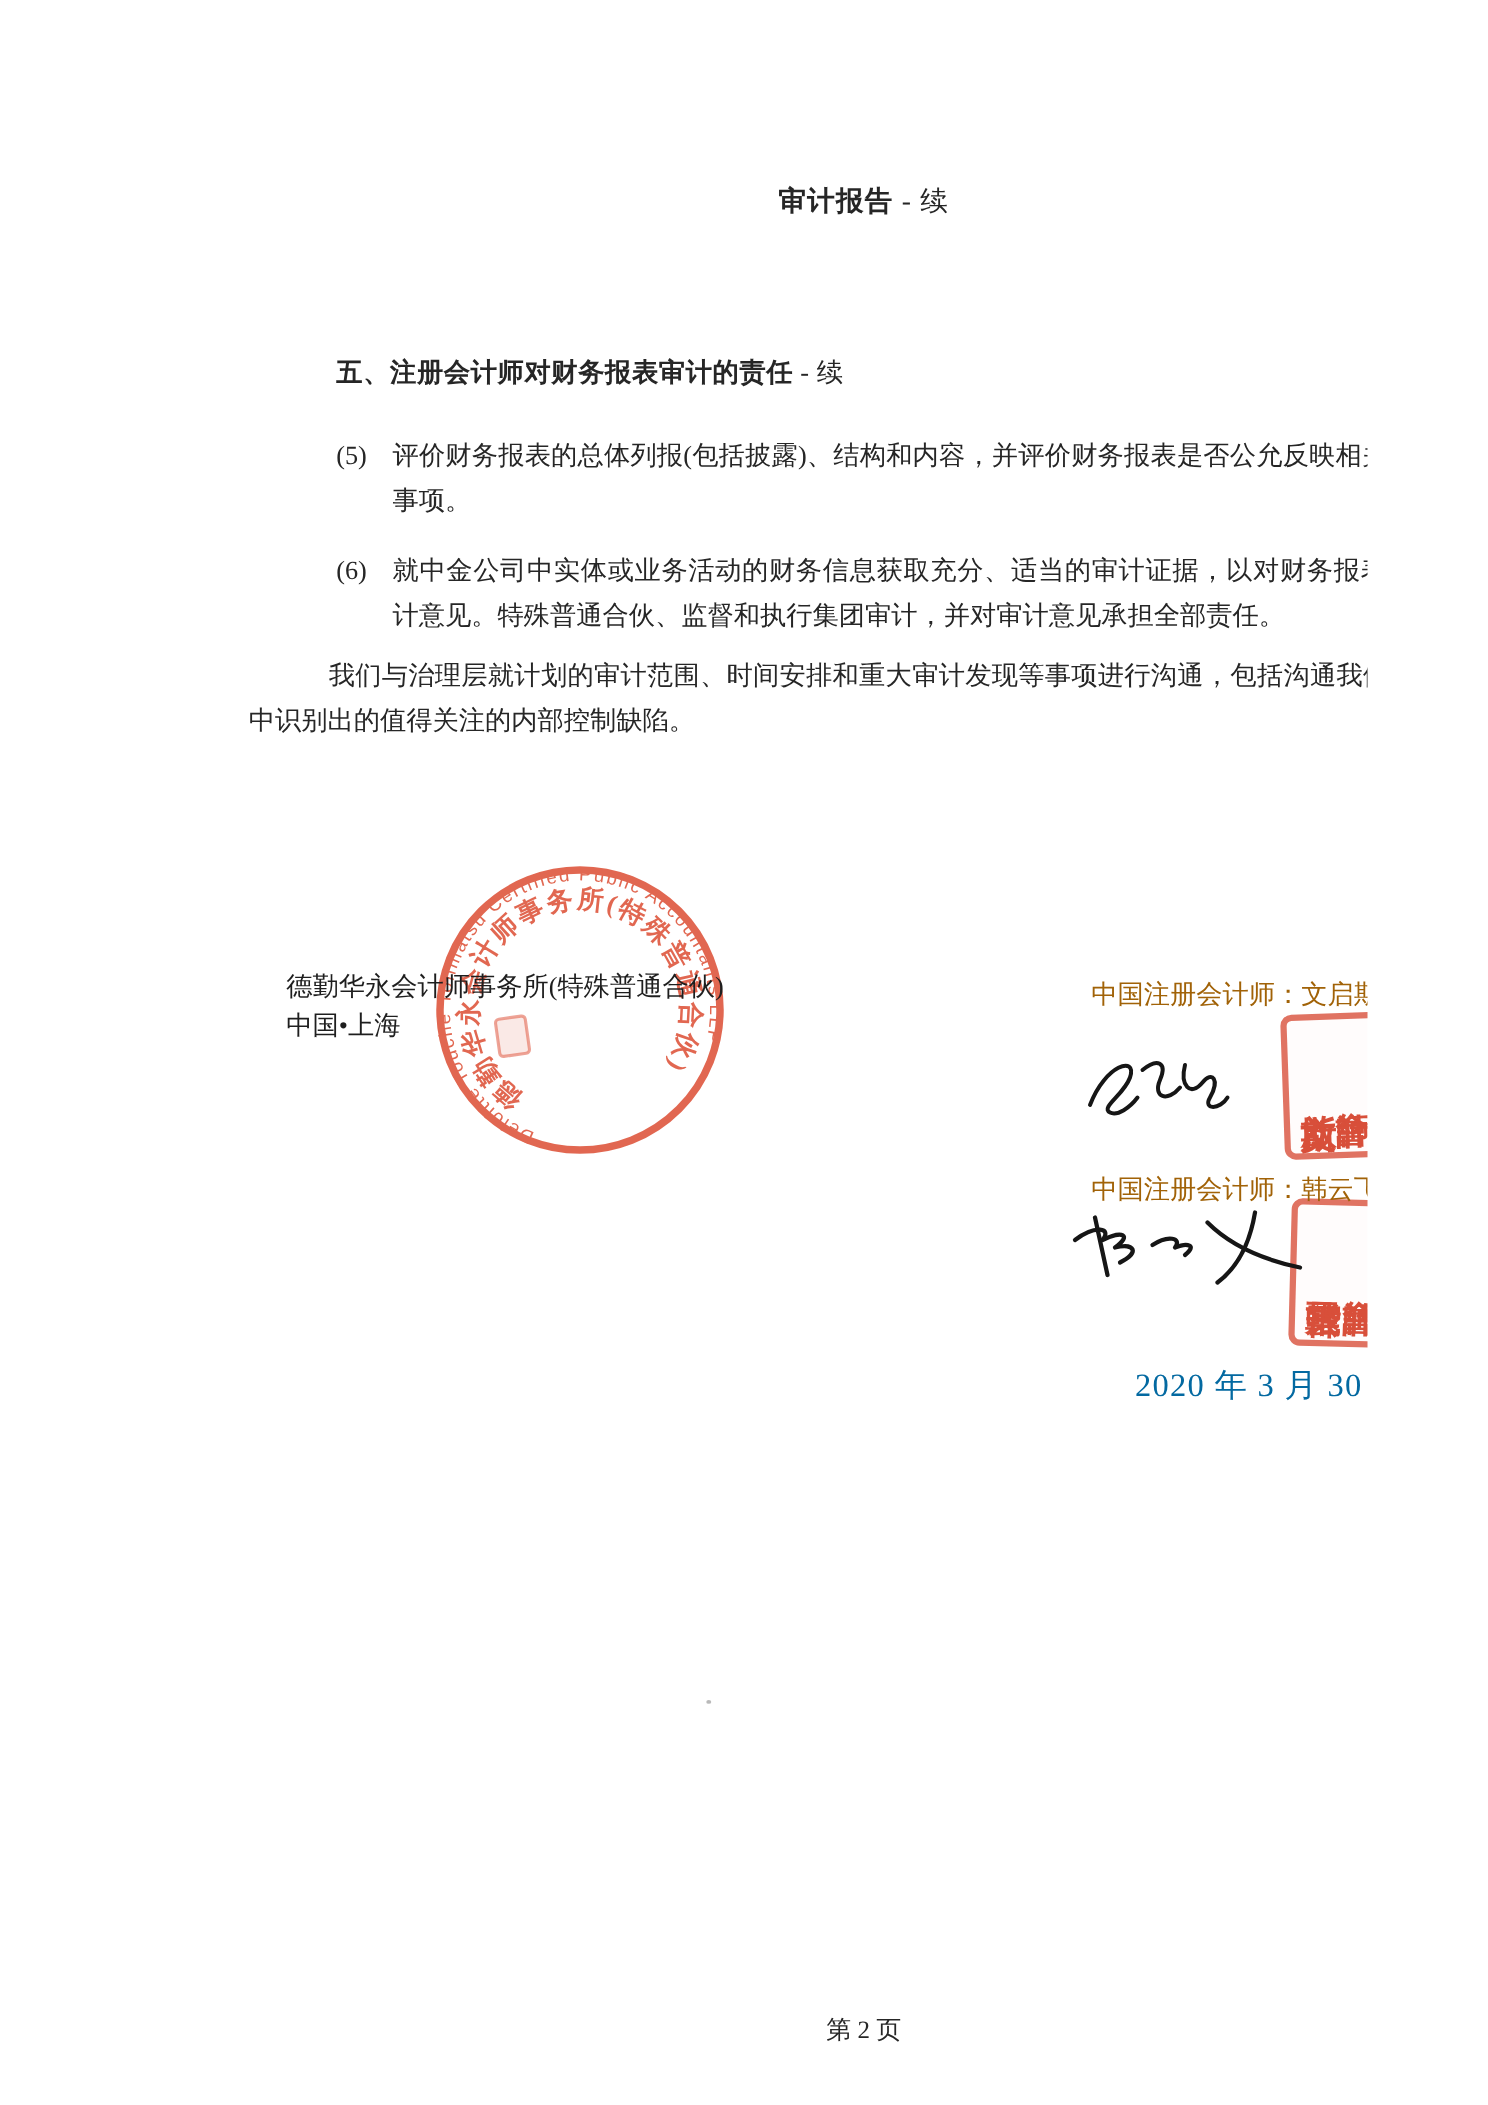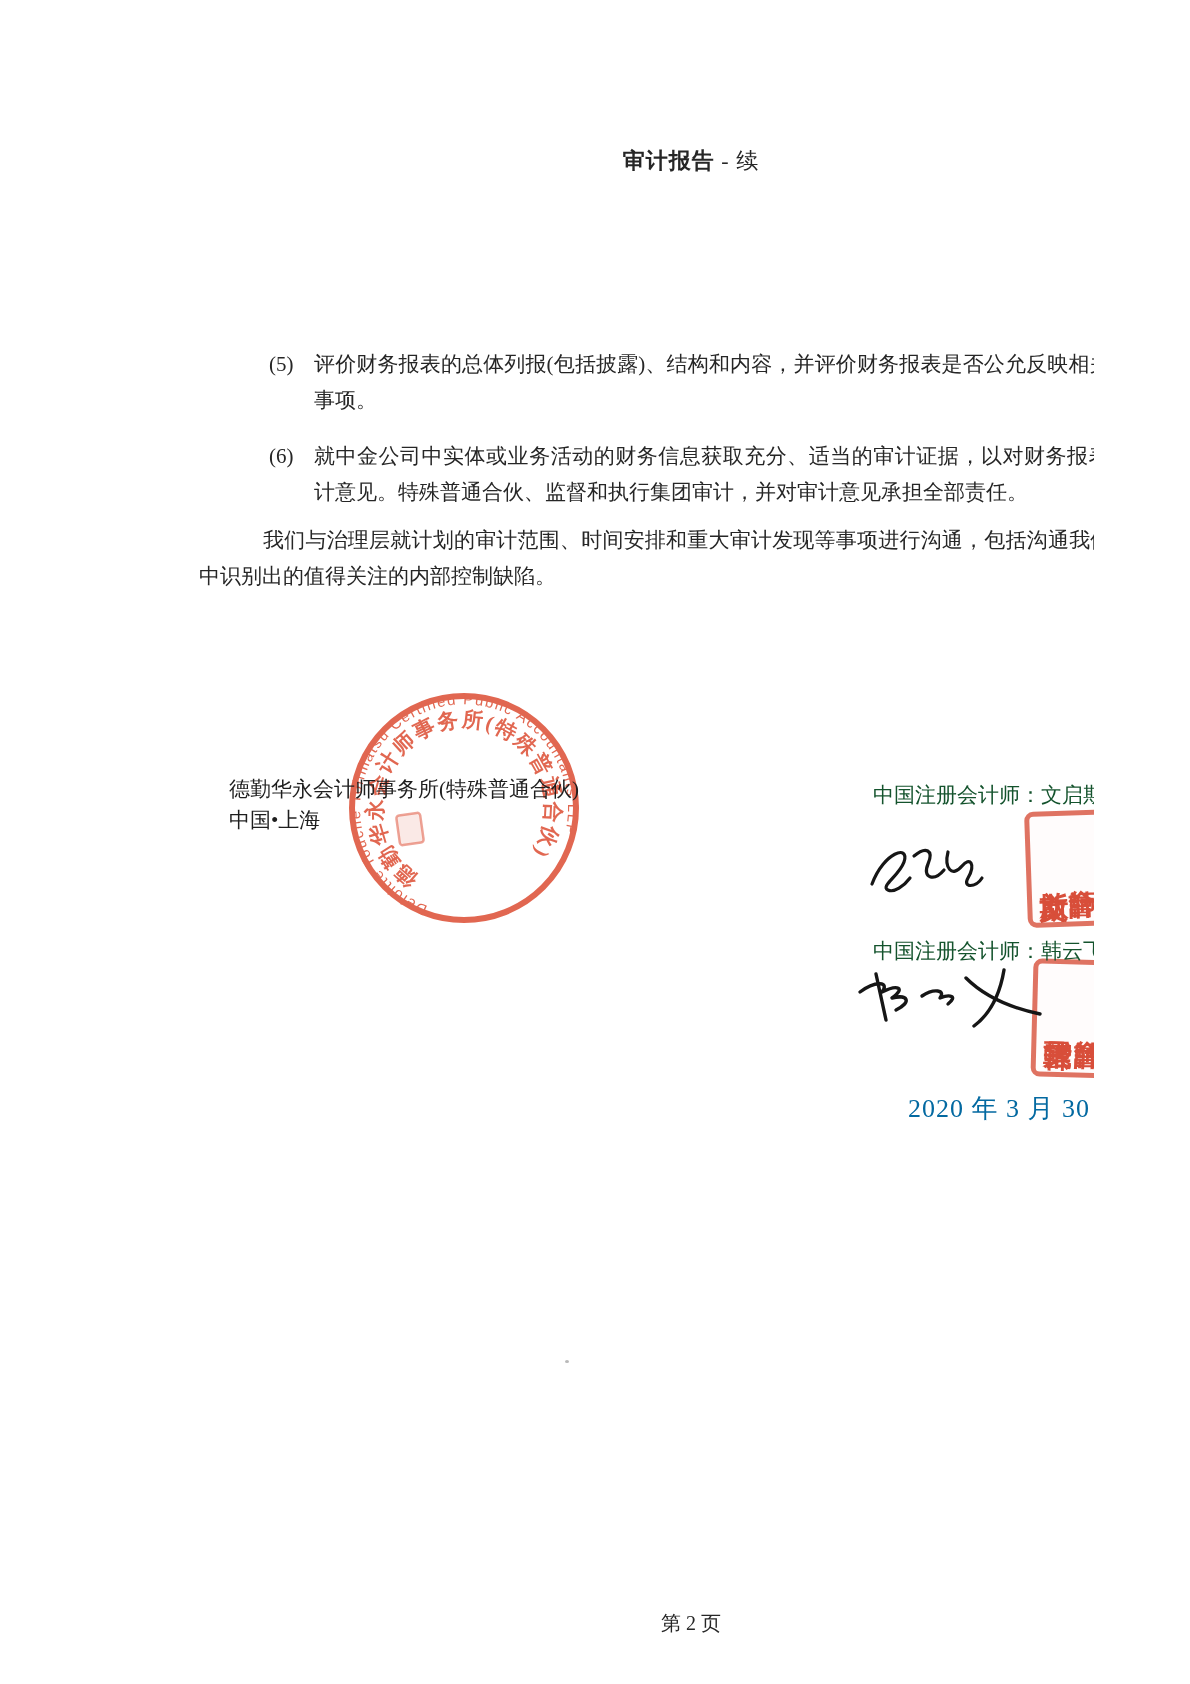--- a/index.html
+++ b/index.html
@@ -42,21 +42,21 @@
     font-size:21px;line-height:36px;text-indent:64px;text-align:justify;
   }
   .round-stamp{position:absolute;left:246px;top:686px;z-index:1;}
   .firm-block{
     position:absolute;left:133px;top:774px;width:400px;z-index:2;
     font-size:21px;line-height:31px;color:#1e1e1e;
   }
   .firm-block .firm-location{text-align:left;width:350px;}
   .cpa-label{
     position:absolute;left:777px;z-index:2;
-    font-size:21px;color:#14532d;white-space:nowrap;
+    font-size:21px;color:#a16207;white-space:nowrap;
   }
   .cpa-label-1{top:781px;}
   .cpa-label-2{top:937px;}
   .signature{position:absolute;z-index:2;}
   .signature-1{left:768px;top:838px;}
   .signature-2{left:750px;top:958px;}
   .seal{
     position:absolute;z-index:1;
     border:5px solid rgba(211,62,38,.78);
     border-radius:9px;
@@ -92,20 +92,23 @@
 </head>
 <body>
 
 <div class="page">
 
   <div class="title">
     <span class="t-main">审计报告</span><span class="t-suffix"> - 续</span>
   </div>
 
 
+  <div class="section-heading">
+    <span class="h-main">五、注册会计师对财务报表审计的责任</span><span class="h-suffix"> - 续</span>
+  </div>
 
   <div class="num-item item-5">
     <span class="item-num">(5)</span>
     <span class="item-text">评价财务报表的总体列报(包括披露)、结构和内容，并评价财务报表是否公允反映相关交易和事项。</span>
   </div>
 
   <div class="num-item item-6">
     <span class="item-num">(6)</span>
     <span class="item-text">就中金公司中实体或业务活动的财务信息获取充分、适当的审计证据，以对财务报表发表审计意见。特殊普通合伙、监督和执行集团审计，并对审计意见承担全部责任。</span>
   </div>

